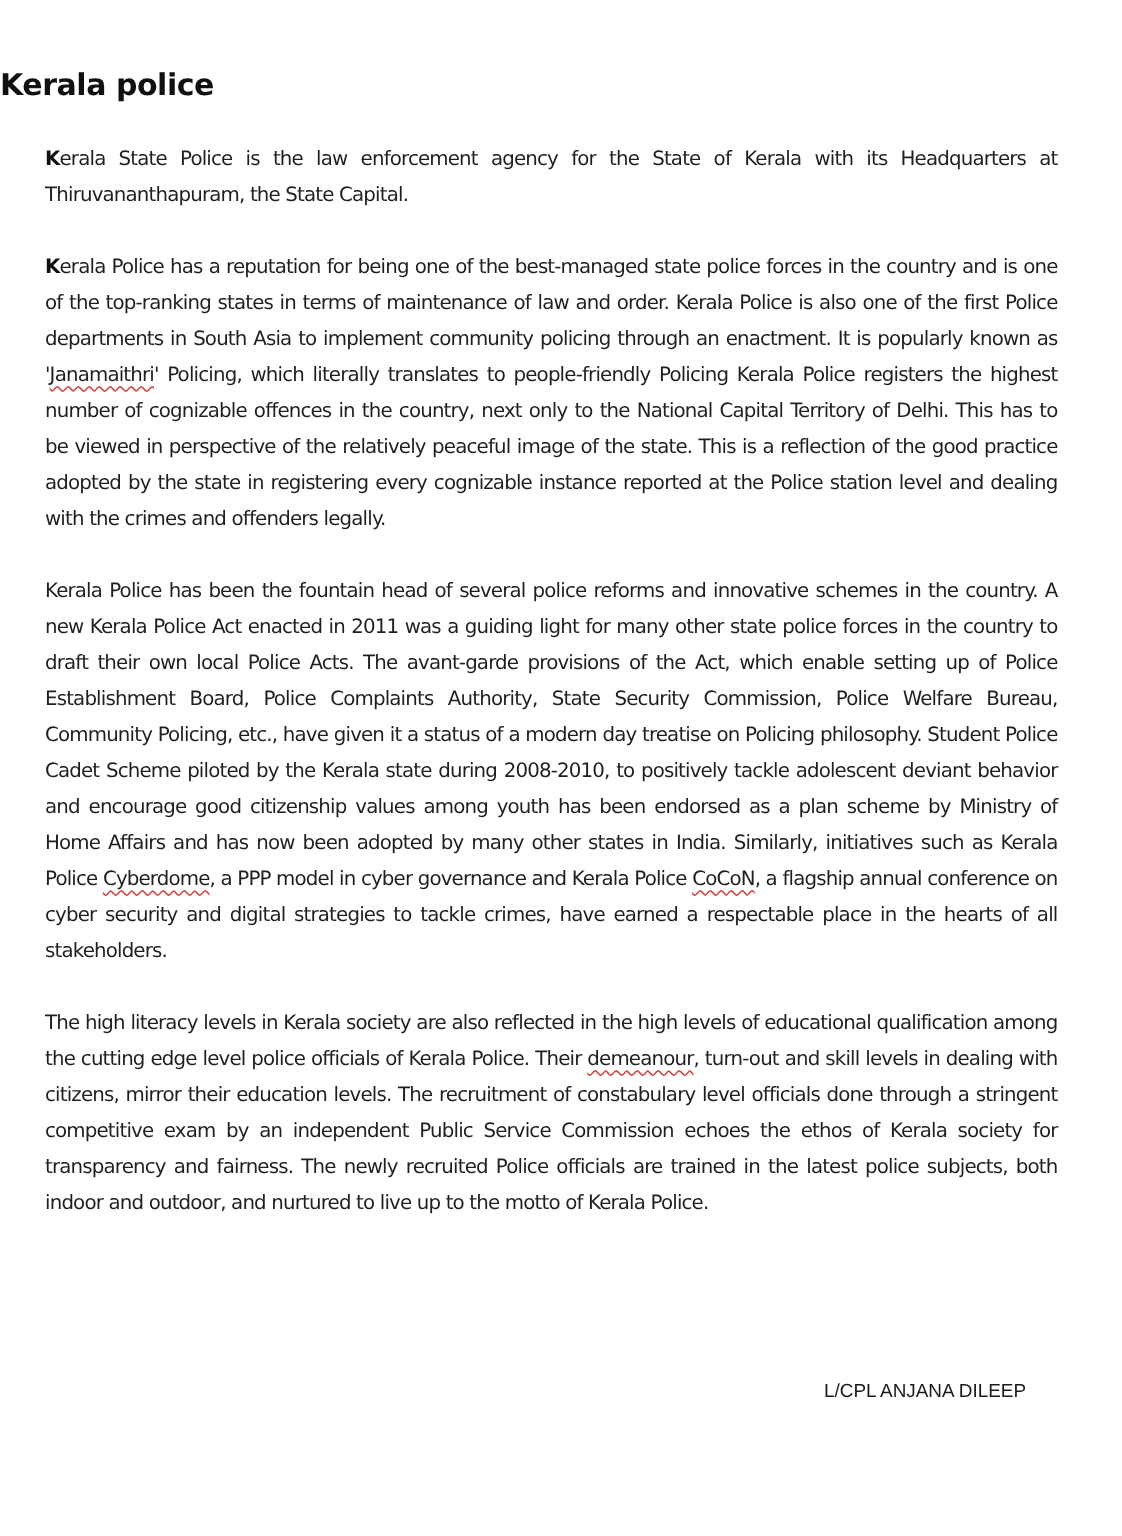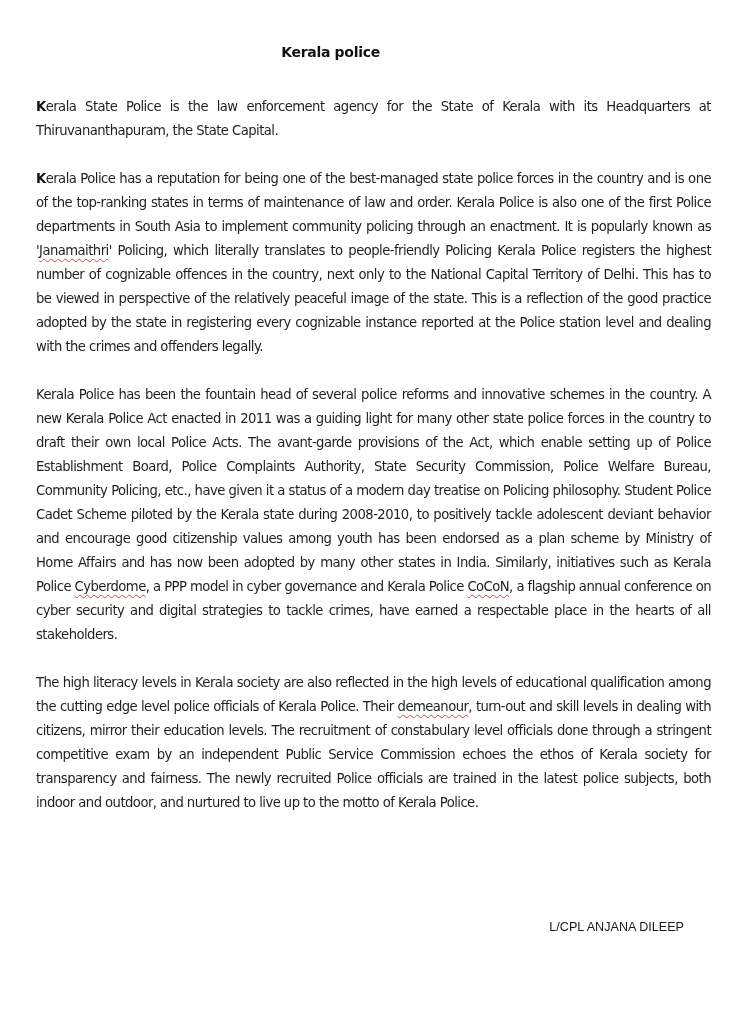--- a/index.html
+++ b/index.html
@@ -20,30 +20,30 @@
       top: 0;
       width: 748px;
       height: 1024px;
       background: #ffffff;
     }
     .title {
       position: absolute;
       left: 0;
       width: 661px;
       top: 44px;
-      text-align: center;
+      text-align: left;
       font-family: "DejaVu Sans", sans-serif;
       font-weight: bold;
-      font-size: 14px;
+      font-size: 20px;
       letter-spacing: -0.3px;
       color: #111111;
     }
     .body-text {
       position: absolute;
-      left: 36px;
+      left: 30px;
       width: 675px;
       top: 95px;
       font-family: "DejaVu Sans", sans-serif;
       font-size: 13.2px;
       line-height: 24px;
       letter-spacing: -0.55px;
       word-spacing: 0px;
       color: #1f1f1f;
     }
     .para {

